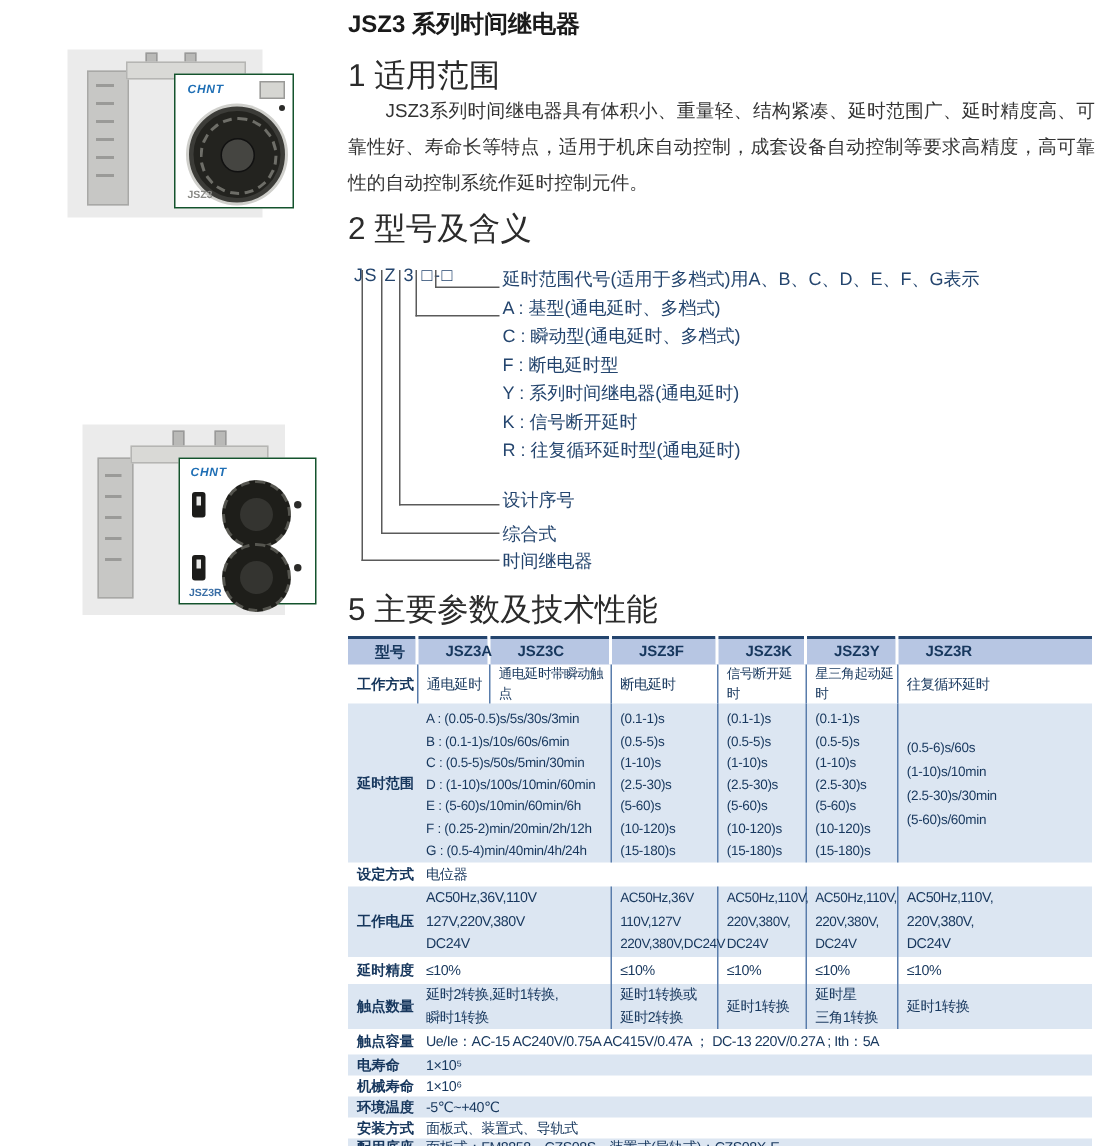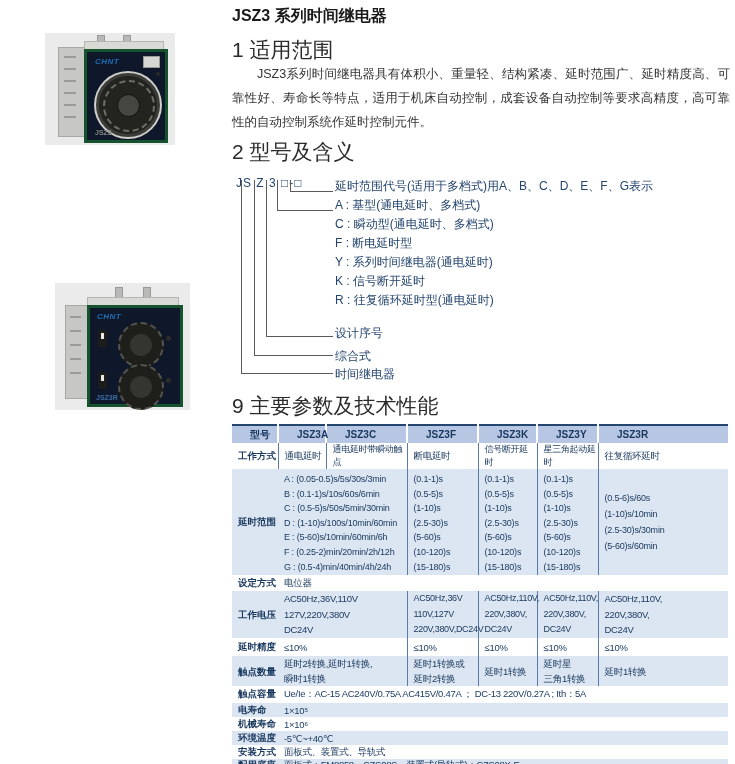--- a/index.html
+++ b/index.html
@@ -6,21 +6,21 @@
   body{
     width:735px;height:764px;position:relative;background:#ffffff;
     font-family:"Liberation Sans","DejaVu Sans",sans-serif;
     color:#17375d;overflow:hidden;
   }
   .abs{position:absolute;}
 
   
   .photo{position:absolute;background:#ebebeb;}
   .dev-side{position:absolute;background:#c7c7c5;border:1px solid #a8a8a6;}
-  .dev-front{position:absolute;background:#0f172a;border:3px solid #14532d;}
+  .dev-front{position:absolute;background:#ffffff;border:1px solid #14532d;margin-left:32px;}
   .dev-top{position:absolute;background:#d9d9d6;border:1px solid #b5b5b3;}
   .pin{position:absolute;background:#b9b9b7;border:1px solid #999;}
   .logo{position:absolute;color:#1f6fb5;font-weight:bold;font-style:italic;font-size:8px;letter-spacing:0.5px;}
   .dial{position:absolute;border-radius:50%;background:#23231f;border:3px solid #3c3c38;box-shadow:0 0 0 2px #cfcfcb;}
   .dial-ticks{position:absolute;border-radius:50%;border:2px dashed #6e6e68;}
   .dial-cap{position:absolute;border-radius:50%;background:#454541;border:1px solid #111;}
   .knob{position:absolute;border-radius:50%;background:#1e1e1a;border:2px dashed #55554f;}
   .knob-cap{position:absolute;border-radius:50%;background:#343430;}
   .toggle{position:absolute;background:#1c1c1a;border-radius:2px;}
   .toggle-lever{position:absolute;background:#e8e8e6;}
@@ -55,21 +55,21 @@
     padding:0 0 0 18px;font-size:10px;border-left:2px solid #ffffff;height:17px;
   }
   .tb th:first-child{border-left:none;}
   .tb td{padding:0 0 0 6px;vertical-align:middle;letter-spacing:-0.3px;}
   .tb .lab{font-weight:bold;letter-spacing:0;}
   .tb tr.alt{background:#dce6f2;}
   .tb td.v{border-left:1px solid #597cab;}
   .pre{white-space:pre-line;}
   .tight{font-size:9px;letter-spacing:-0.5px;}
   .range td{vertical-align:top;padding-top:3px;line-height:14.6px;font-size:9px;letter-spacing:-0.2px;}
-  .range td.lab{vertical-align:middle;font-size:9.5px;letter-spacing:0;font-family:Liberation Mono, monospace;}
+  .range td.lab{vertical-align:middle;font-size:9.5px;letter-spacing:0;}
   .range td.mid{vertical-align:middle;line-height:16px;padding-top:0;}
   .volt td{line-height:15.5px;}
   .cont td{line-height:15px;}
   .r-work{height:18px;}  .r-range td{height:103px;}
   .r-set{height:16px;}   .r-volt{height:47px;}
   .r-acc{height:18px;}   .r-cont{height:30px;}
   .r-cap{height:17px;}   .r-sm{height:14px;}
 </style>
 </head>
 <body>
@@ -148,21 +148,21 @@
   <div class="dlabel" style="top:52px">C : 瞬动型(通电延时、多档式)</div>
   <div class="dlabel" style="top:71px">F : 断电延时型</div>
   <div class="dlabel" style="top:90px">Y : 系列时间继电器(通电延时)</div>
   <div class="dlabel" style="top:109px">K : 信号断开延时</div>
   <div class="dlabel" style="top:128px">R : 往复循环延时型(通电延时)</div>
   <div class="dlabel" style="top:161px">设计序号</div>
   <div class="dlabel" style="top:184px">综合式</div>
   <div class="dlabel" style="top:202px">时间继电器</div>
 </div>
 
-<div class="h-sec" style="top:392px">9 主要参数及技术性能</div>
+<div class="h-sec" style="top:392px">5 主要参数及技术性能</div>
 
 <table class="tb">
   <colgroup>
     <col style="width:46px">
       <col style="width:48px">
       <col style="width:81px">
     <col style="width:71px">
       <col style="width:59px">
       <col style="width:61px">
       <col style="width:130px">

